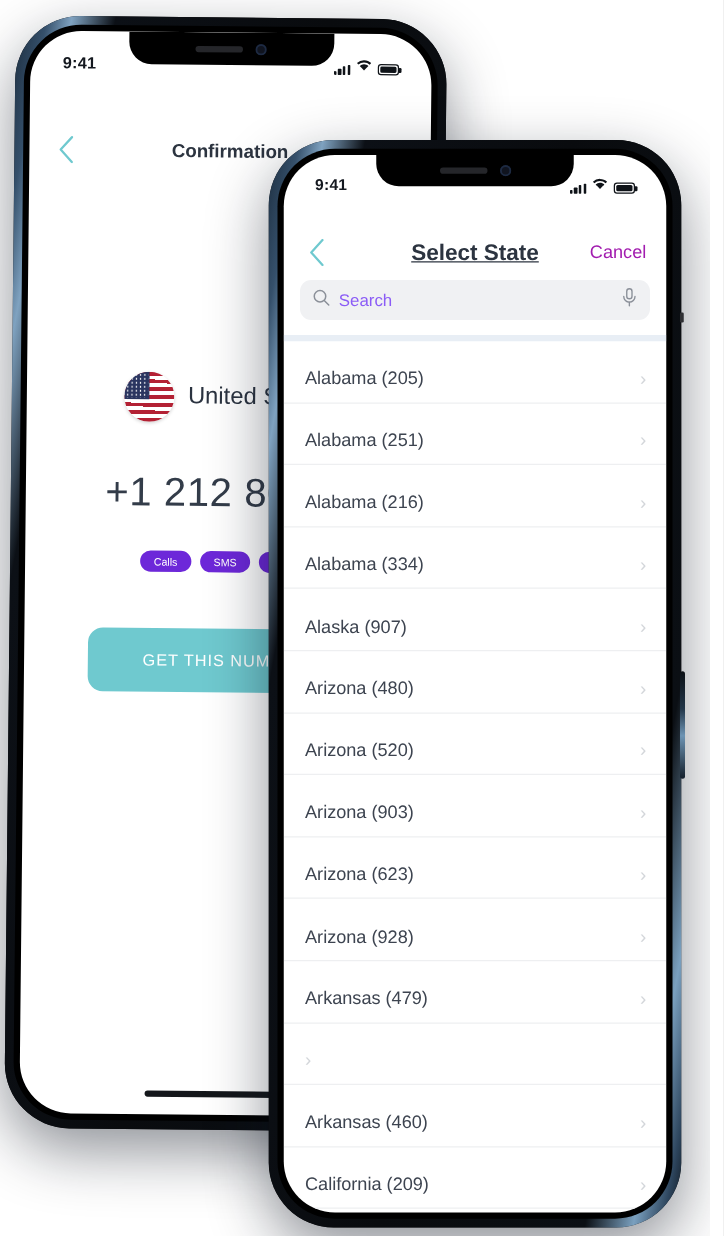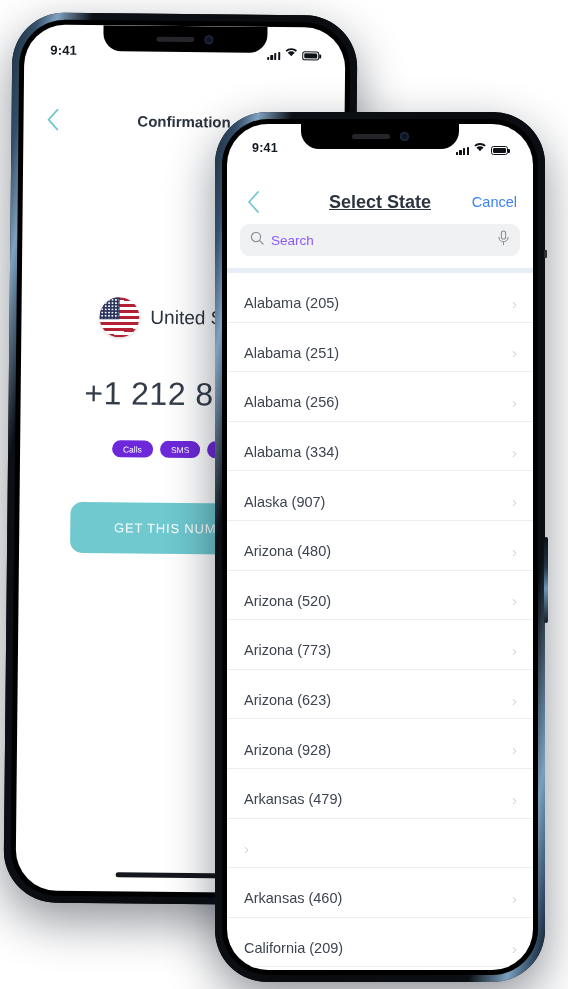--- a/index.html
+++ b/index.html
@@ -160,21 +160,21 @@
   }
   .nav-back svg { display: block; }
   .nav-title {
     flex: 1;
     text-align: center;
     color: #2c3440;
     font-weight: 600;
   }
   .nav-cancel {
     position: absolute;
-    color: #3b82f6;
+    color: #a21caf;
     cursor: pointer;
   }
 
   
   .home-ind {
     position: absolute;
     left: 50%;
     transform: translateX(-50%);
     background: #14171b;
     border-radius: 4px;
@@ -500,41 +500,41 @@
       <div class="state-list">
         <div class="state-row">
           <span class="state-label">Alabama (205)</span>
           <span class="chev-right">›</span>
         </div>
         <div class="state-row">
           <span class="state-label">Alabama (251)</span>
           <span class="chev-right">›</span>
         </div>
         <div class="state-row">
-          <span class="state-label">Alabama (256)</span>
+          <span class="state-label">Alabama (216)</span>
           <span class="chev-right">›</span>
         </div>
         <div class="state-row">
           <span class="state-label">Alabama (334)</span>
           <span class="chev-right">›</span>
         </div>
         <div class="state-row">
           <span class="state-label">Alaska (907)</span>
           <span class="chev-right">›</span>
         </div>
         <div class="state-row">
           <span class="state-label">Arizona (480)</span>
           <span class="chev-right">›</span>
         </div>
         <div class="state-row">
           <span class="state-label">Arizona (520)</span>
           <span class="chev-right">›</span>
         </div>
         <div class="state-row">
-          <span class="state-label">Arizona (773)</span>
+          <span class="state-label">Arizona (903)</span>
           <span class="chev-right">›</span>
         </div>
         <div class="state-row">
           <span class="state-label">Arizona (623)</span>
           <span class="chev-right">›</span>
         </div>
         <div class="state-row">
           <span class="state-label">Arizona (928)</span>
           <span class="chev-right">›</span>
         </div>

